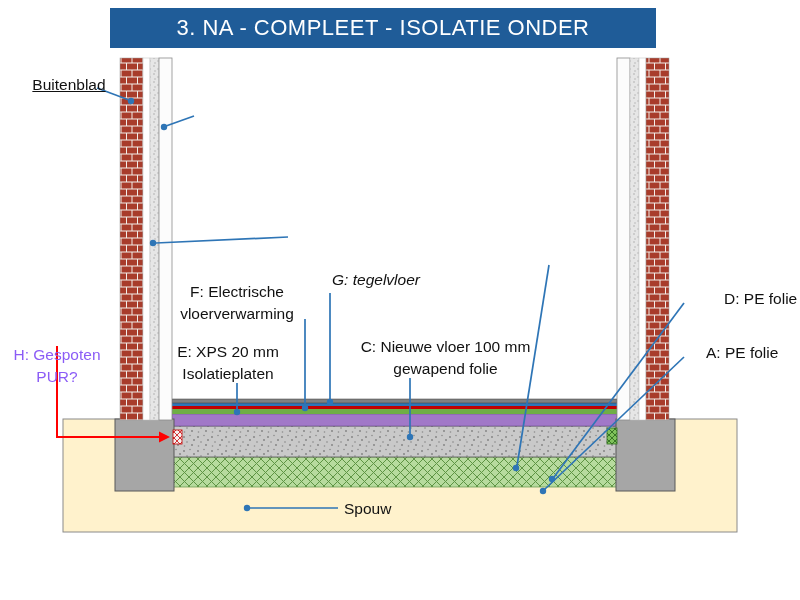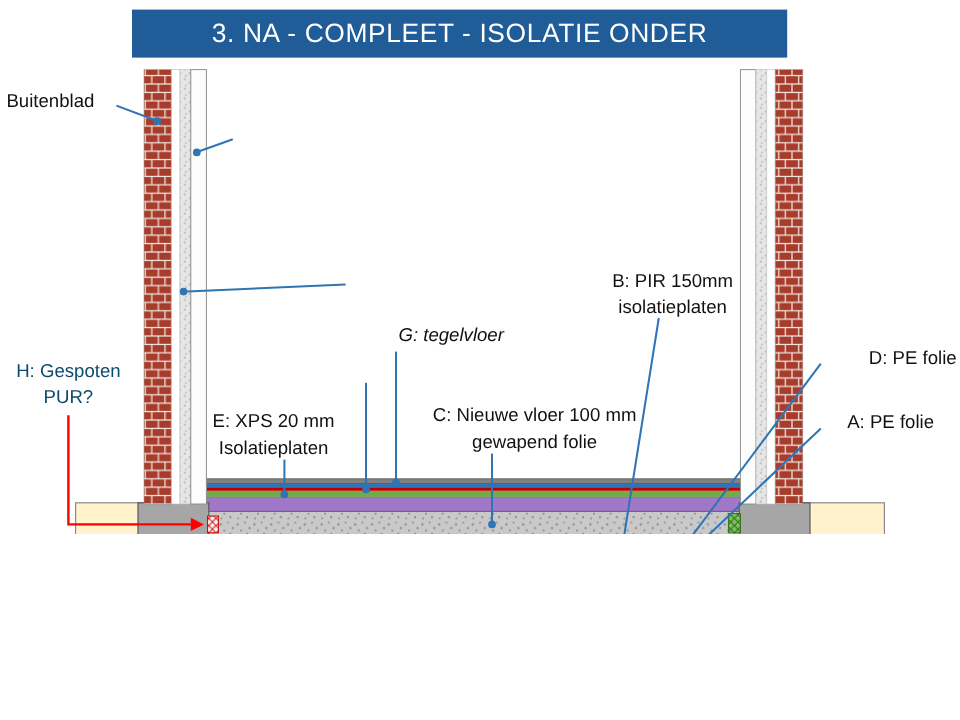--- a/index.html
+++ b/index.html
@@ -1,25 +1,25 @@
 <!DOCTYPE html>
 <html><head>
 <meta charset="utf-8">
 <style>
   html,body{margin:0;padding:0;background:#fff;}
-  #slide{position:relative;width:800px;height:445px;background:#ffffff;overflow:hidden;
+  #slide{position:relative;width:800px;height:600px;background:#ffffff;overflow:hidden;
          font-family:"Liberation Sans",sans-serif;}
   #titlebar{position:absolute;left:110px;top:8px;width:546px;height:40px;
             background:#1F5C98;color:#ffffff;display:flex;align-items:center;justify-content:center;
             font-size:22px;letter-spacing:0.5px;}
   svg.canvas{position:absolute;left:0;top:0;width:800px;height:600px;}
   .lbl{position:absolute;font-size:15.5px;line-height:1.42;color:#111;
        white-space:pre-line;text-align:center;}
   .lbl.left{text-align:left;}
-  .lbl.red{color:#0c4a6e;}
+  .lbl.red{color:#8b5cf6;margin-top:45px;}
 </style>
 </head>
 <body>
 
 <div id="slide">
 
   <div id="titlebar">
     <span>3. NA - COMPLEET - ISOLATIE ONDER</span>
   </div>
 
@@ -140,24 +140,24 @@
           <circle cx="247" cy="508" r="3.2" stroke="none"></circle>
       </g>
     </g>
 
     <g>
       <polyline points="57,346 57,437 159,437" fill="none" stroke="#FF0000" stroke-width="2"></polyline>
       <polygon points="159,431.5 170,437 159,442.5" fill="#FF0000"></polygon>
     </g>
   </svg>
 
-  <div class="lbl" style="left:0;top:74px;width:84px;">Buitenblad</div>
-  <div class="lbl" style="left:478px;top:224px;width:165px;">B: PIR 150mm
-isolatieplaten</div>
+  <div class="lbl" style="left:27px;top:74px;width:84px;text-decoration:underline;">Buitenblad</div>
   <div class="lbl" style="left:320px;top:269px;width:112px;font-style:italic;">G: tegelvloer</div>
+  <div class="lbl" style="left:157px;top:281px;width:160px;">F: Electrische
+vloerverwarming</div>
   <div class="lbl" style="left:152px;top:341px;width:152px;">E: XPS 20 mm
 Isolatieplaten</div>
   <div class="lbl" style="left:338px;top:336px;width:215px;">C: Nieuwe vloer 100 mm
 gewapend folie</div>
   <div class="lbl left" style="left:688px;top:288px;width:80px;margin-left:36px;">D: PE folie</div>
   <div class="lbl left" style="left:688px;top:342px;width:80px;margin-left:18px;">A: PE folie</div>
   <div class="lbl red" style="left:8px;top:299px;width:98px;">H: Gespoten
 PUR?</div>
   <div class="lbl left" style="left:344px;top:498px;width:70px;">Spouw</div>
 

